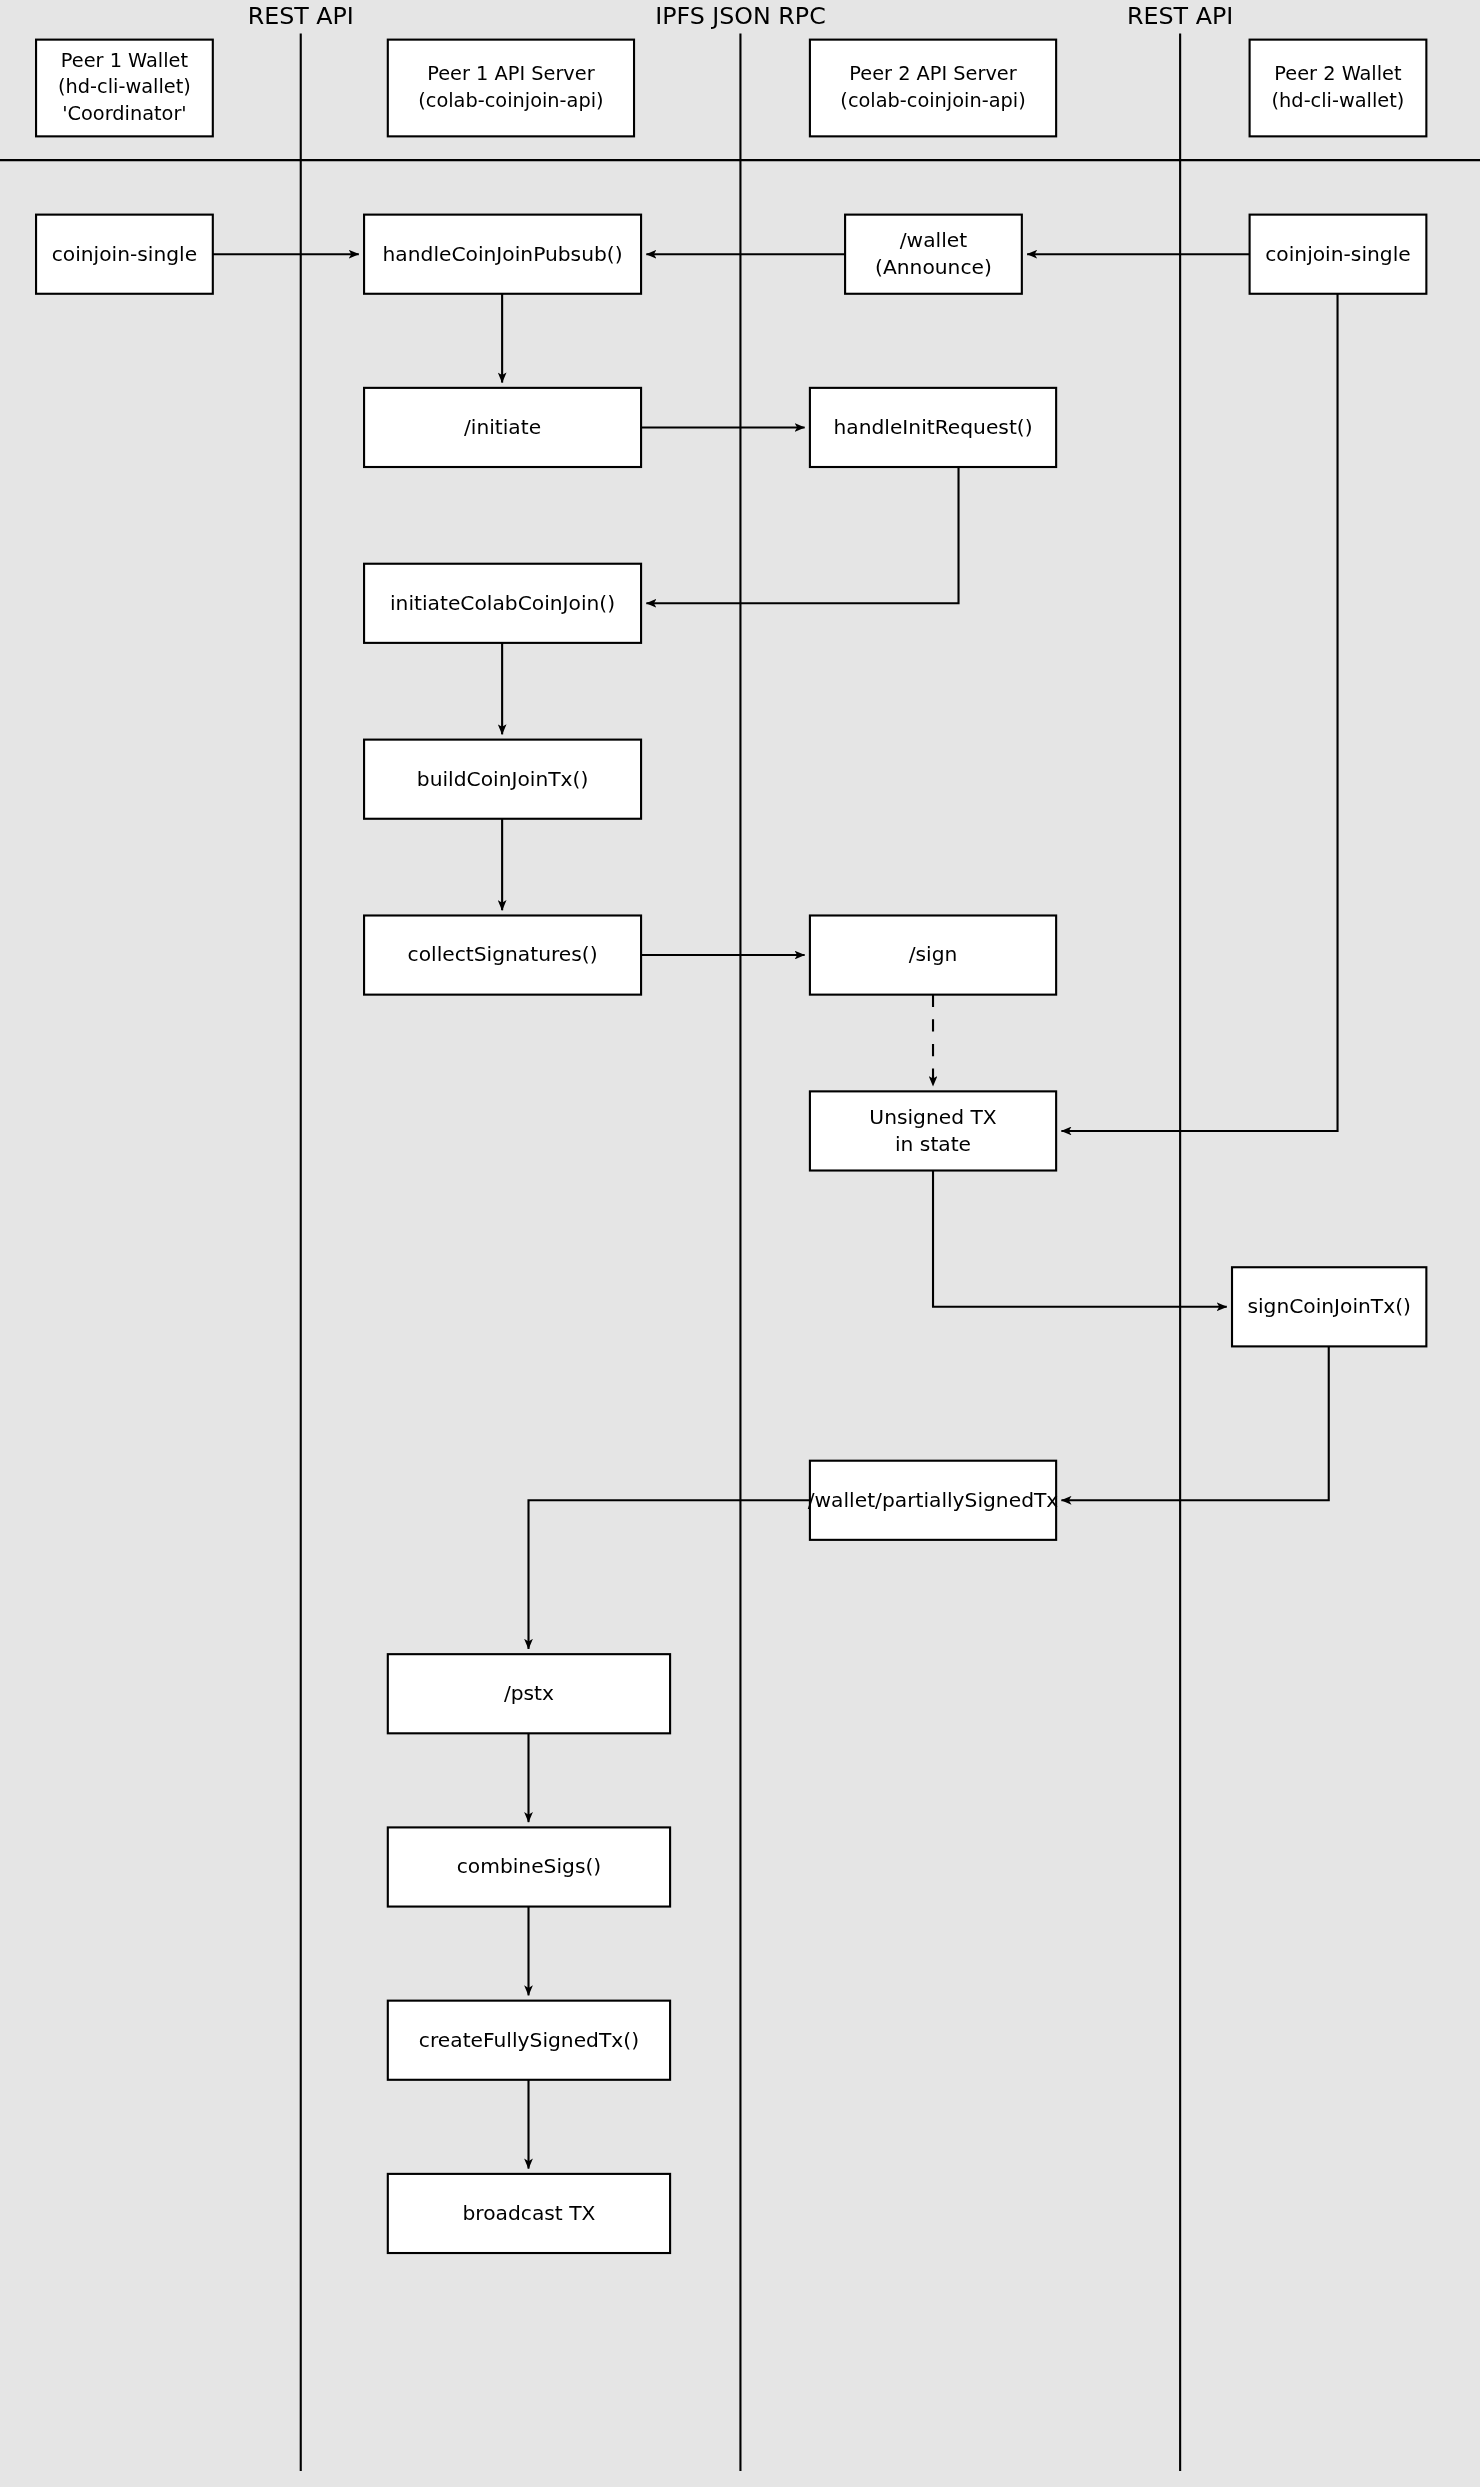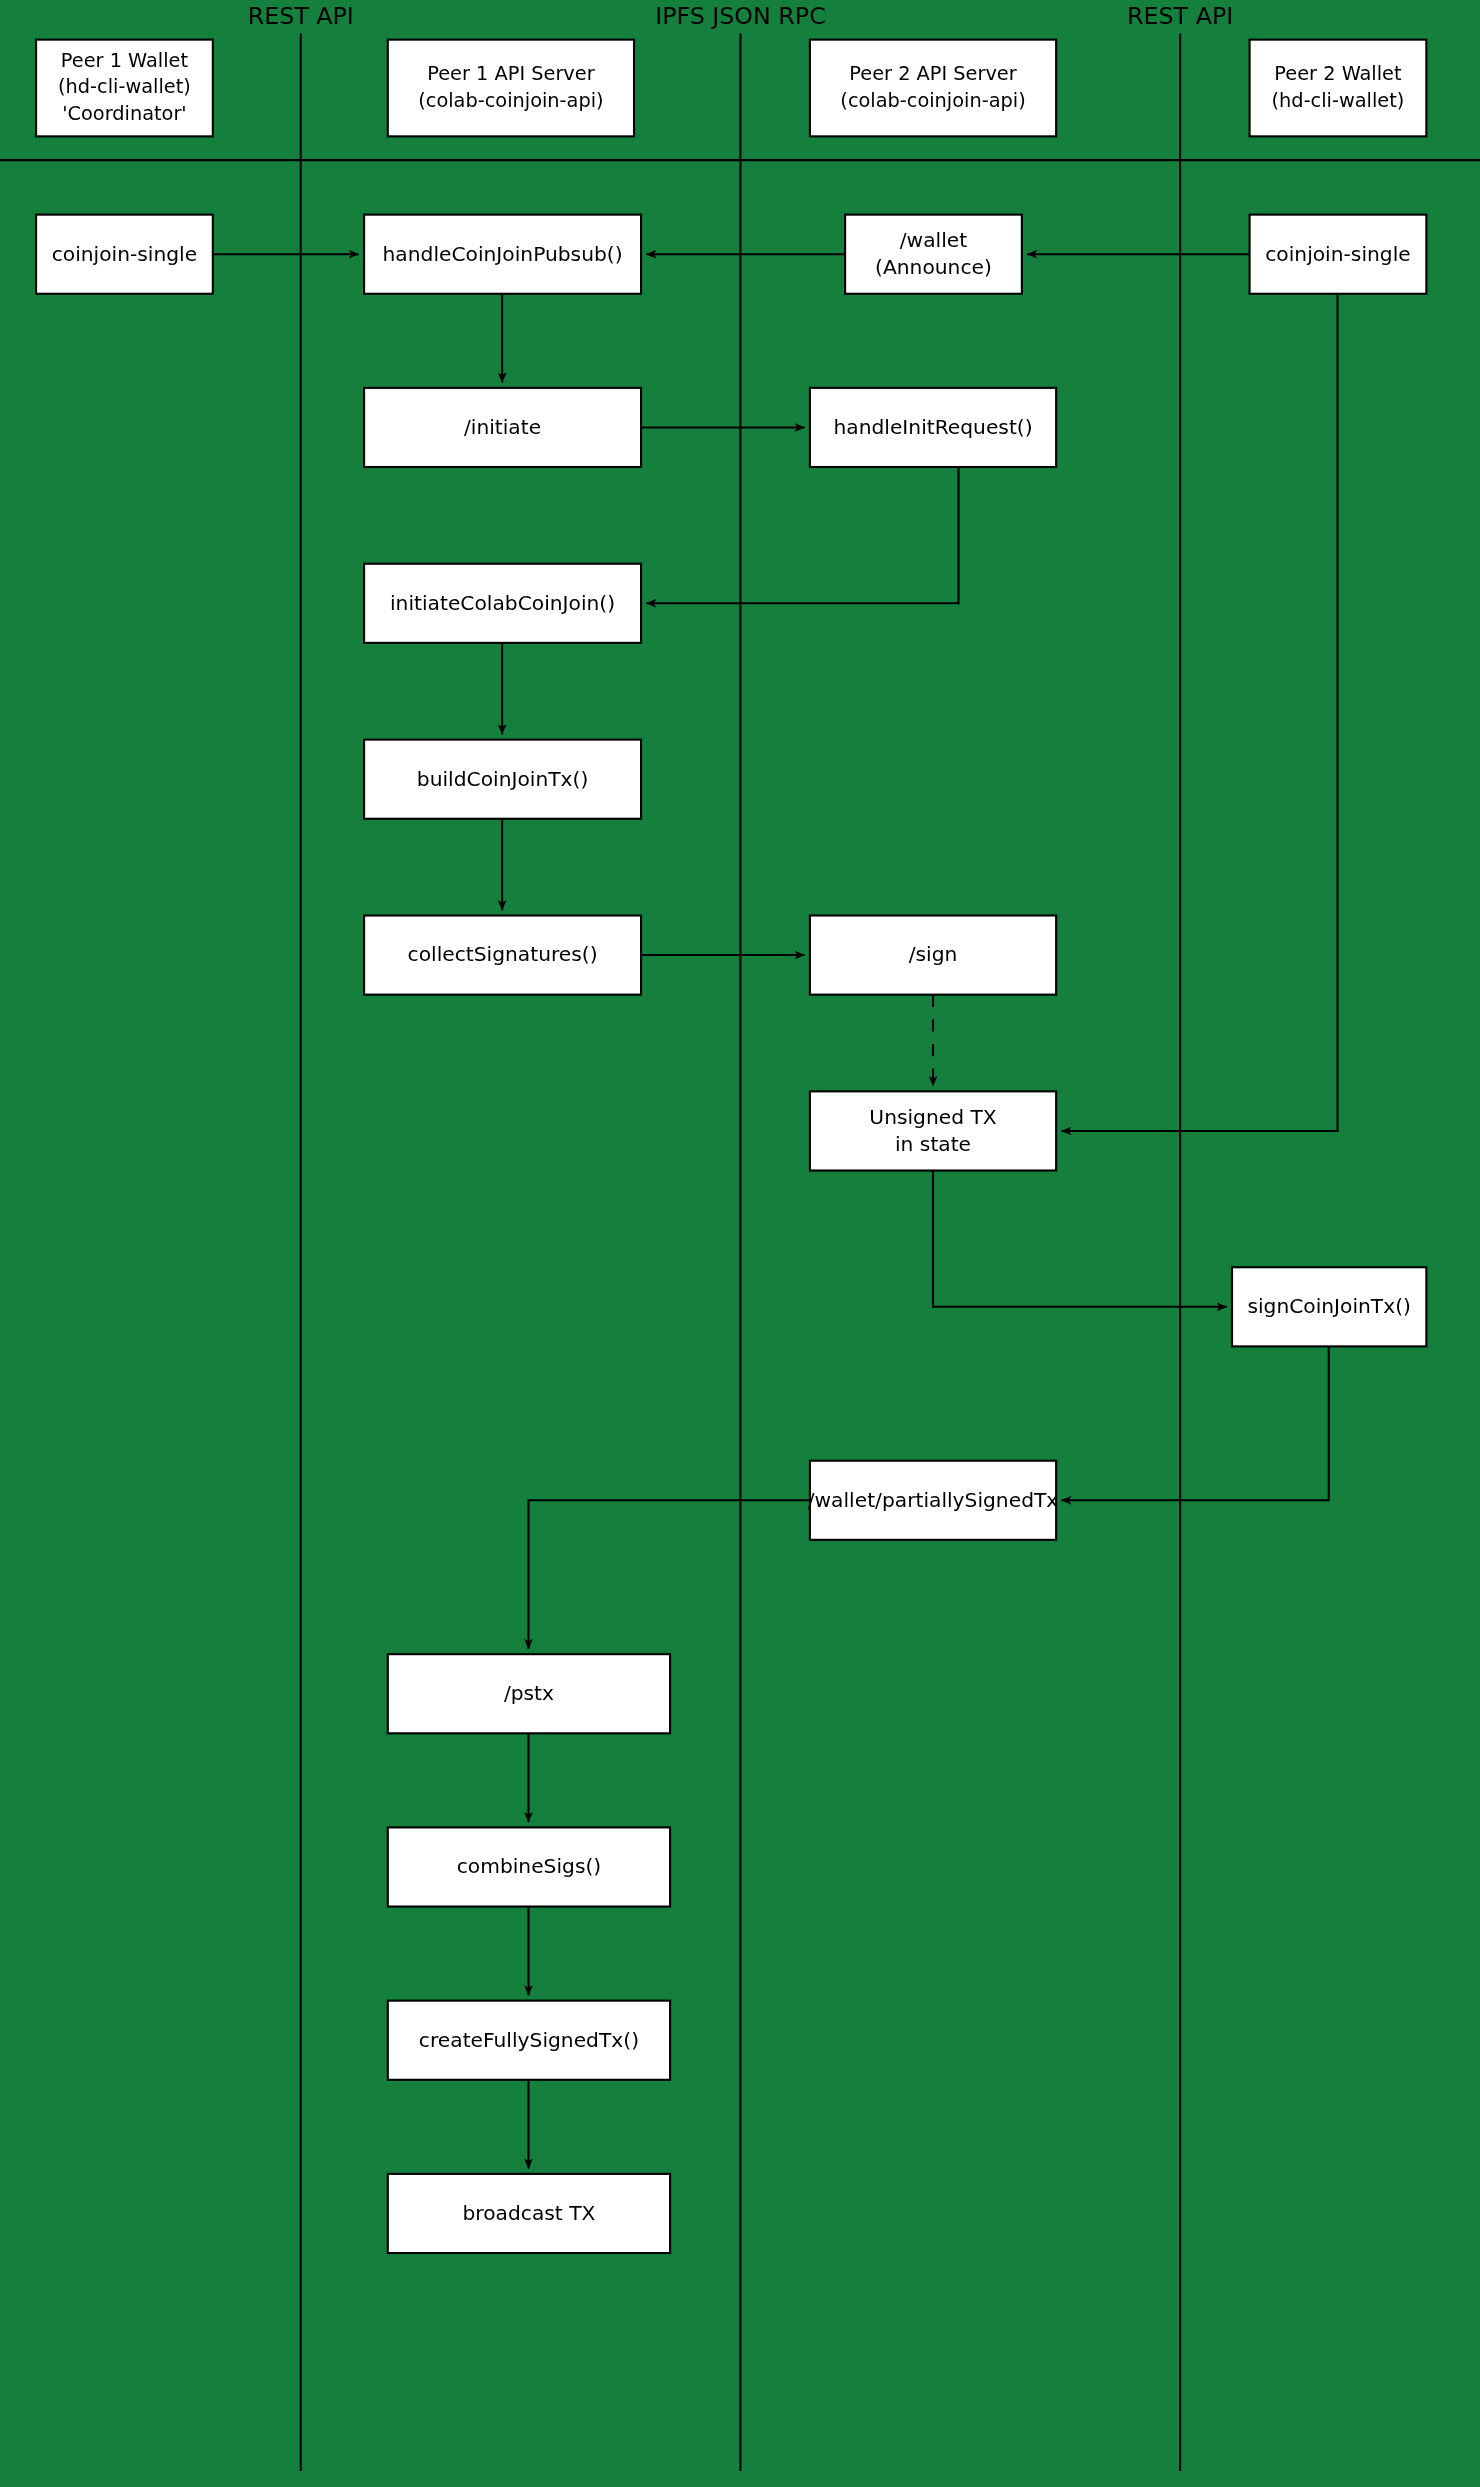--- a/index.html
+++ b/index.html
@@ -4,21 +4,21 @@
 <style>
   html, body {
     margin: 0;
     padding: 0;
     background: #ffffff;
   }
   #diagram-root {
     position: relative;
     width: 1480px;
     height: 2487px;
-    background: #15803d;
+    background: #e5e5e5;
     font-family: "DejaVu Sans", "Liberation Sans", sans-serif;
   }
   svg.layer {
     position: absolute;
     top: 0;
     left: 0;
     width: 1480px;
     height: 2487px;
     overflow: visible;
   }

